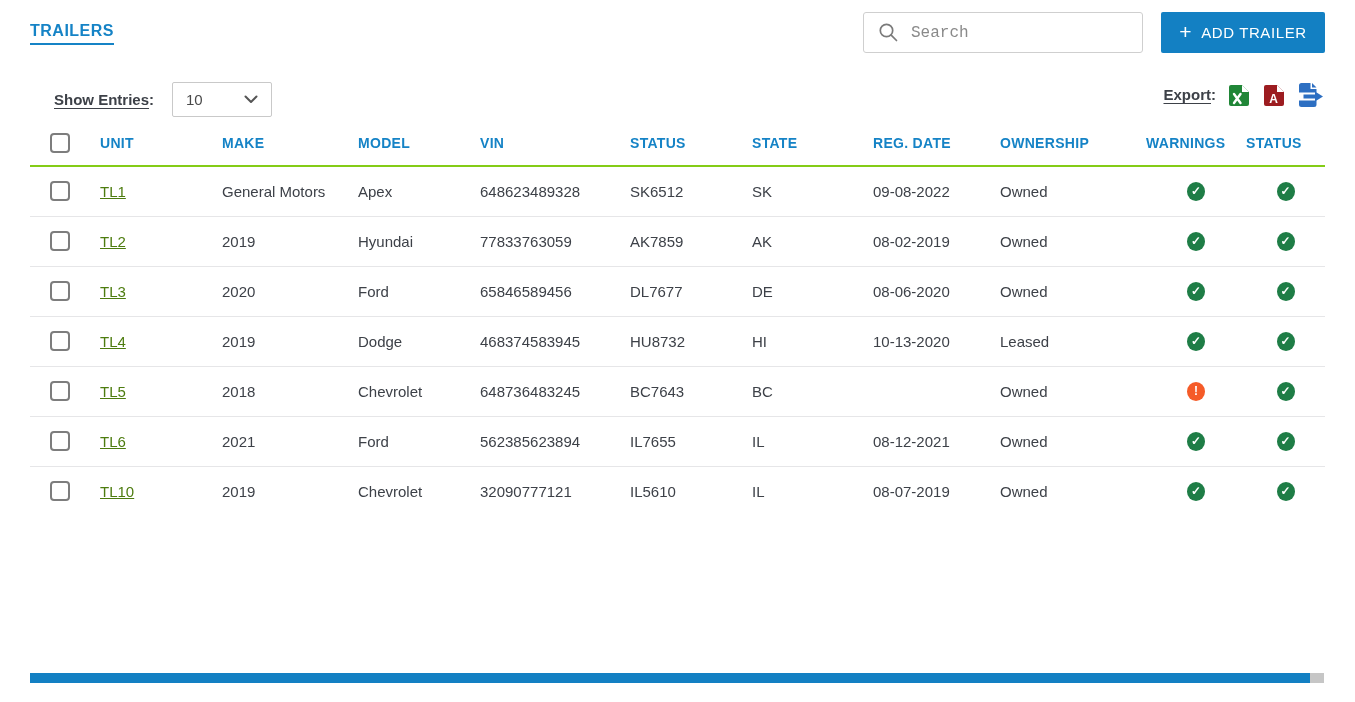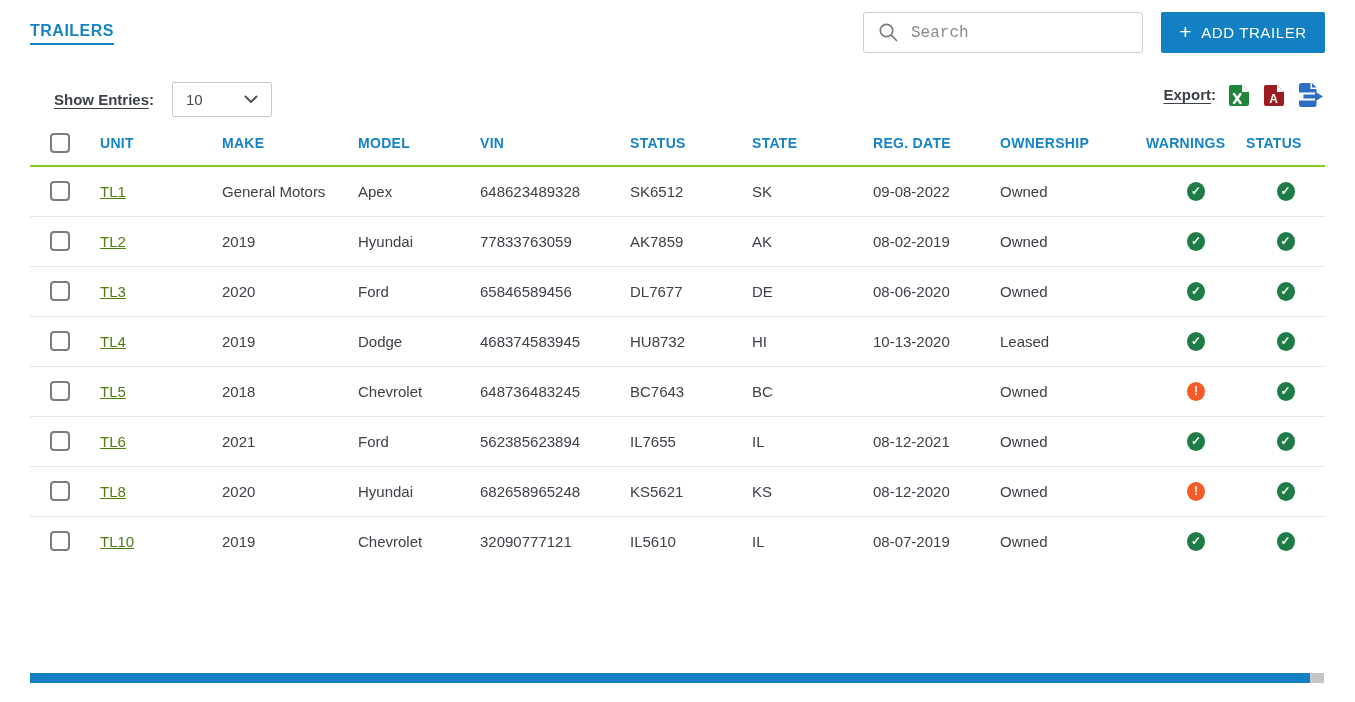--- a/index.html
+++ b/index.html
@@ -290,35 +290,20 @@
         <td>IL</td>
         <td>08-12-2021</td>
         <td>Owned</td>
         <td class="center"><span class="dot ok">✓</span></td>
         <td class="center"><span class="dot ok">✓</span></td>
       </tr>
       <tr>
         <td class="c-check">
           <input type="checkbox" class="cbx" style="">
         </td>
-        <td><a class="unit-link" href="#">TL8</a></td>
-        <td>2020</td>
-        <td>Hyundai</td>
-        <td>682658965248</td>
-        <td>KS5621</td>
-        <td>KS</td>
-        <td>08-12-2020</td>
-        <td>Owned</td>
-        <td class="center"><span class="dot alert">!</span></td>
-        <td class="center"><span class="dot ok">✓</span></td>
-      </tr>
-      <tr>
-        <td class="c-check">
-          <input type="checkbox" class="cbx" style="">
-        </td>
         <td><a class="unit-link" href="#">TL10</a></td>
         <td>2019</td>
         <td>Chevrolet</td>
         <td>32090777121</td>
         <td>IL5610</td>
         <td>IL</td>
         <td>08-07-2019</td>
         <td>Owned</td>
         <td class="center"><span class="dot ok">✓</span></td>
         <td class="center"><span class="dot ok">✓</span></td>

